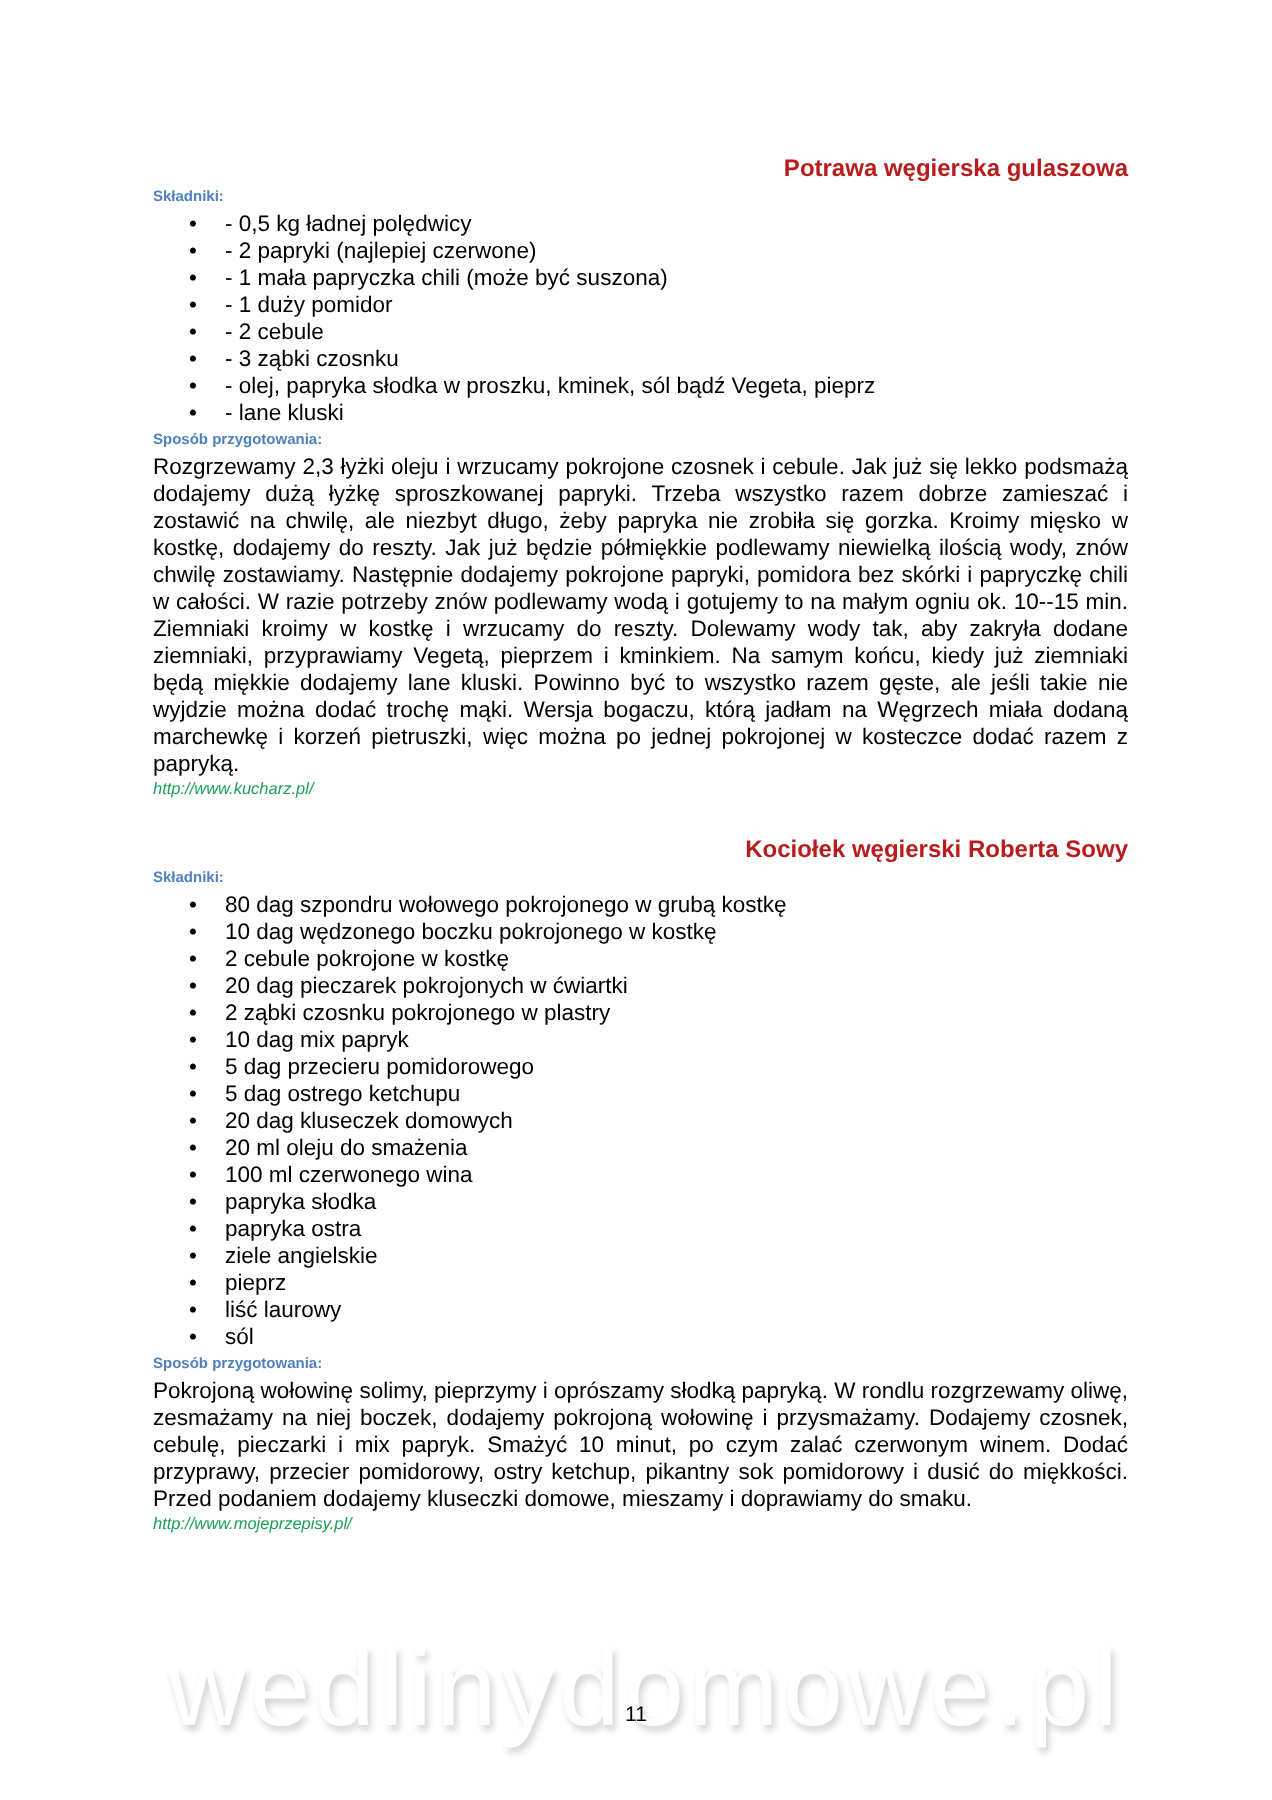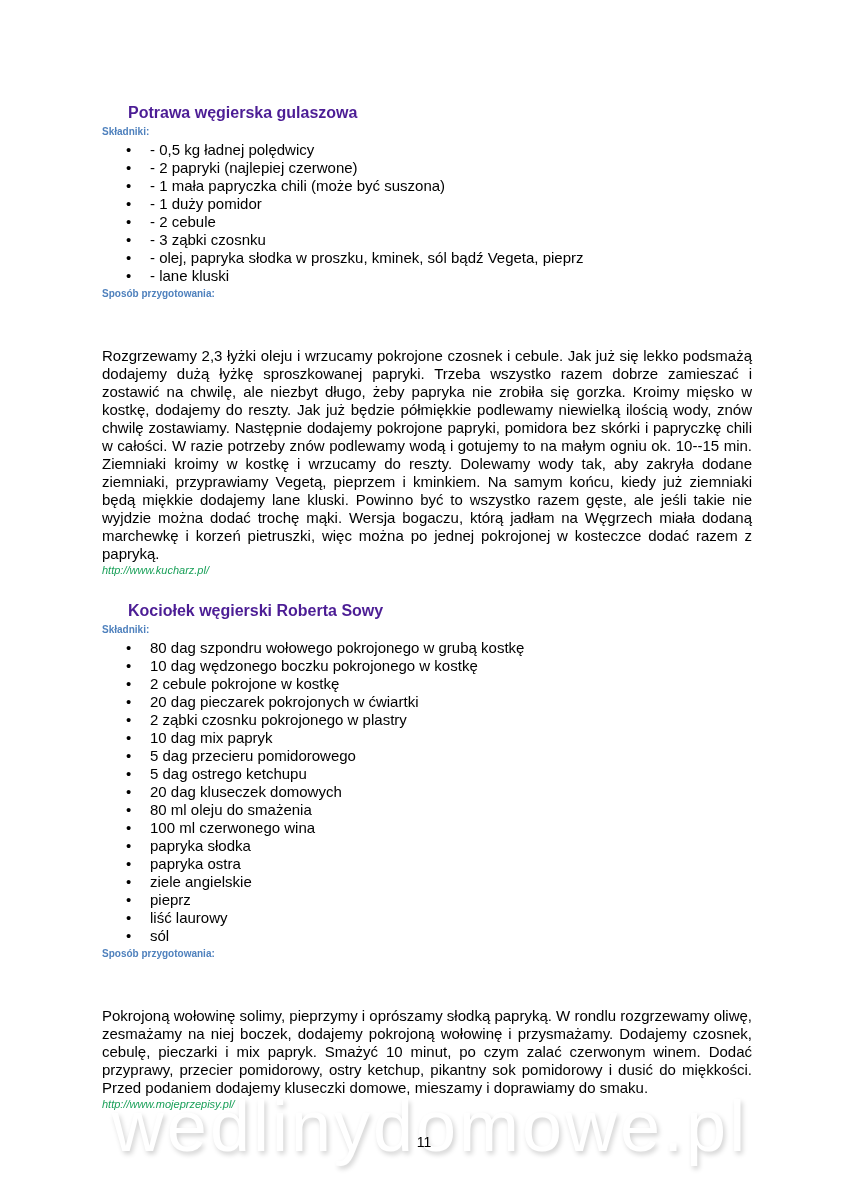--- a/index.html
+++ b/index.html
@@ -1,26 +1,26 @@
 <!DOCTYPE html>
 <html><head>
   <meta charset="utf-8">
   <style>
     html, body { margin: 0; padding: 0; background: #ffffff; }
     body { width: 848px; height: 1200px; position: relative; overflow: hidden;
            font-family: "Liberation Sans", sans-serif; color: #000; }
     .page { position: absolute; left: 102px; top: 103px; width: 650px; }
-    .title { color: #4c1d95; font-weight: bold; font-size: 16px; text-align: left;
+    .title { color: #b91c1c; font-weight: bold; font-size: 16px; text-align: right;
              line-height: 20px; margin-left: 26px; }
     .section-label { color: #4f81bd; font-weight: bold; font-size: 10px;
                      line-height: 18px; }
     ul.ingredients { list-style: none; margin: 0; padding: 0; }
     ul.ingredients li { position: relative; padding-left: 48px; font-size: 15px; line-height: 18px; }
     ul.ingredients li::before { content: "\2022"; position: absolute; left: 24px; top: 0; }
-    .method { font-size: 15px; line-height: 18px; text-align: justify; margin-top: 44px; }
+    .method { font-size: 15px; line-height: 18px; text-align: justify; }
     .source { color: #1aa059; font-style: italic; font-size: 11px; line-height: 14px; }
     .gap { height: 24px; }
     .watermark { position: absolute; left: 100px; top: 1085px; width: 660px; text-align: center;
                  font-family: "Liberation Sans", sans-serif; font-weight: normal; font-size: 72px;
                  color: #ffffff; letter-spacing: 3px;
                  text-shadow: 2px 3px 5px rgba(0,0,0,0.18); }
     .page-number { position: absolute; left: 0; width: 848px; top: 1134px; text-align: center;
                    font-size: 14px; }
   </style>
 </head>
@@ -54,21 +54,21 @@
     <ul class="ingredients">
       <li>80 dag szpondru wołowego pokrojonego w grubą kostkę</li>
       <li>10 dag wędzonego boczku pokrojonego w kostkę</li>
       <li>2 cebule pokrojone w kostkę</li>
       <li>20 dag pieczarek pokrojonych w ćwiartki</li>
       <li>2 ząbki czosnku pokrojonego w plastry</li>
       <li>10 dag mix papryk</li>
       <li>5 dag przecieru pomidorowego</li>
       <li>5 dag ostrego ketchupu</li>
       <li>20 dag kluseczek domowych</li>
-      <li>80 ml oleju do smażenia</li>
+      <li>20 ml oleju do smażenia</li>
       <li>100 ml czerwonego wina</li>
       <li>papryka słodka</li>
       <li>papryka ostra</li>
       <li>ziele angielskie</li>
       <li>pieprz</li>
       <li>liść laurowy</li>
       <li>sól</li>
     </ul>
     <div class="section-label">Sposób przygotowania:</div>
     <div class="method">Pokrojoną wołowinę solimy, pieprzymy i oprószamy słodką papryką. W rondlu rozgrzewamy oliwę, zesmażamy na niej boczek, dodajemy pokrojoną wołowinę i przysmażamy. Dodajemy czosnek, cebulę, pieczarki i mix papryk. Smażyć 10 minut, po czym zalać czerwonym winem. Dodać przyprawy, przecier pomidorowy, ostry ketchup, pikantny sok pomidorowy i dusić do miękkości. Przed podaniem dodajemy kluseczki domowe, mieszamy i doprawiamy do smaku.</div>

